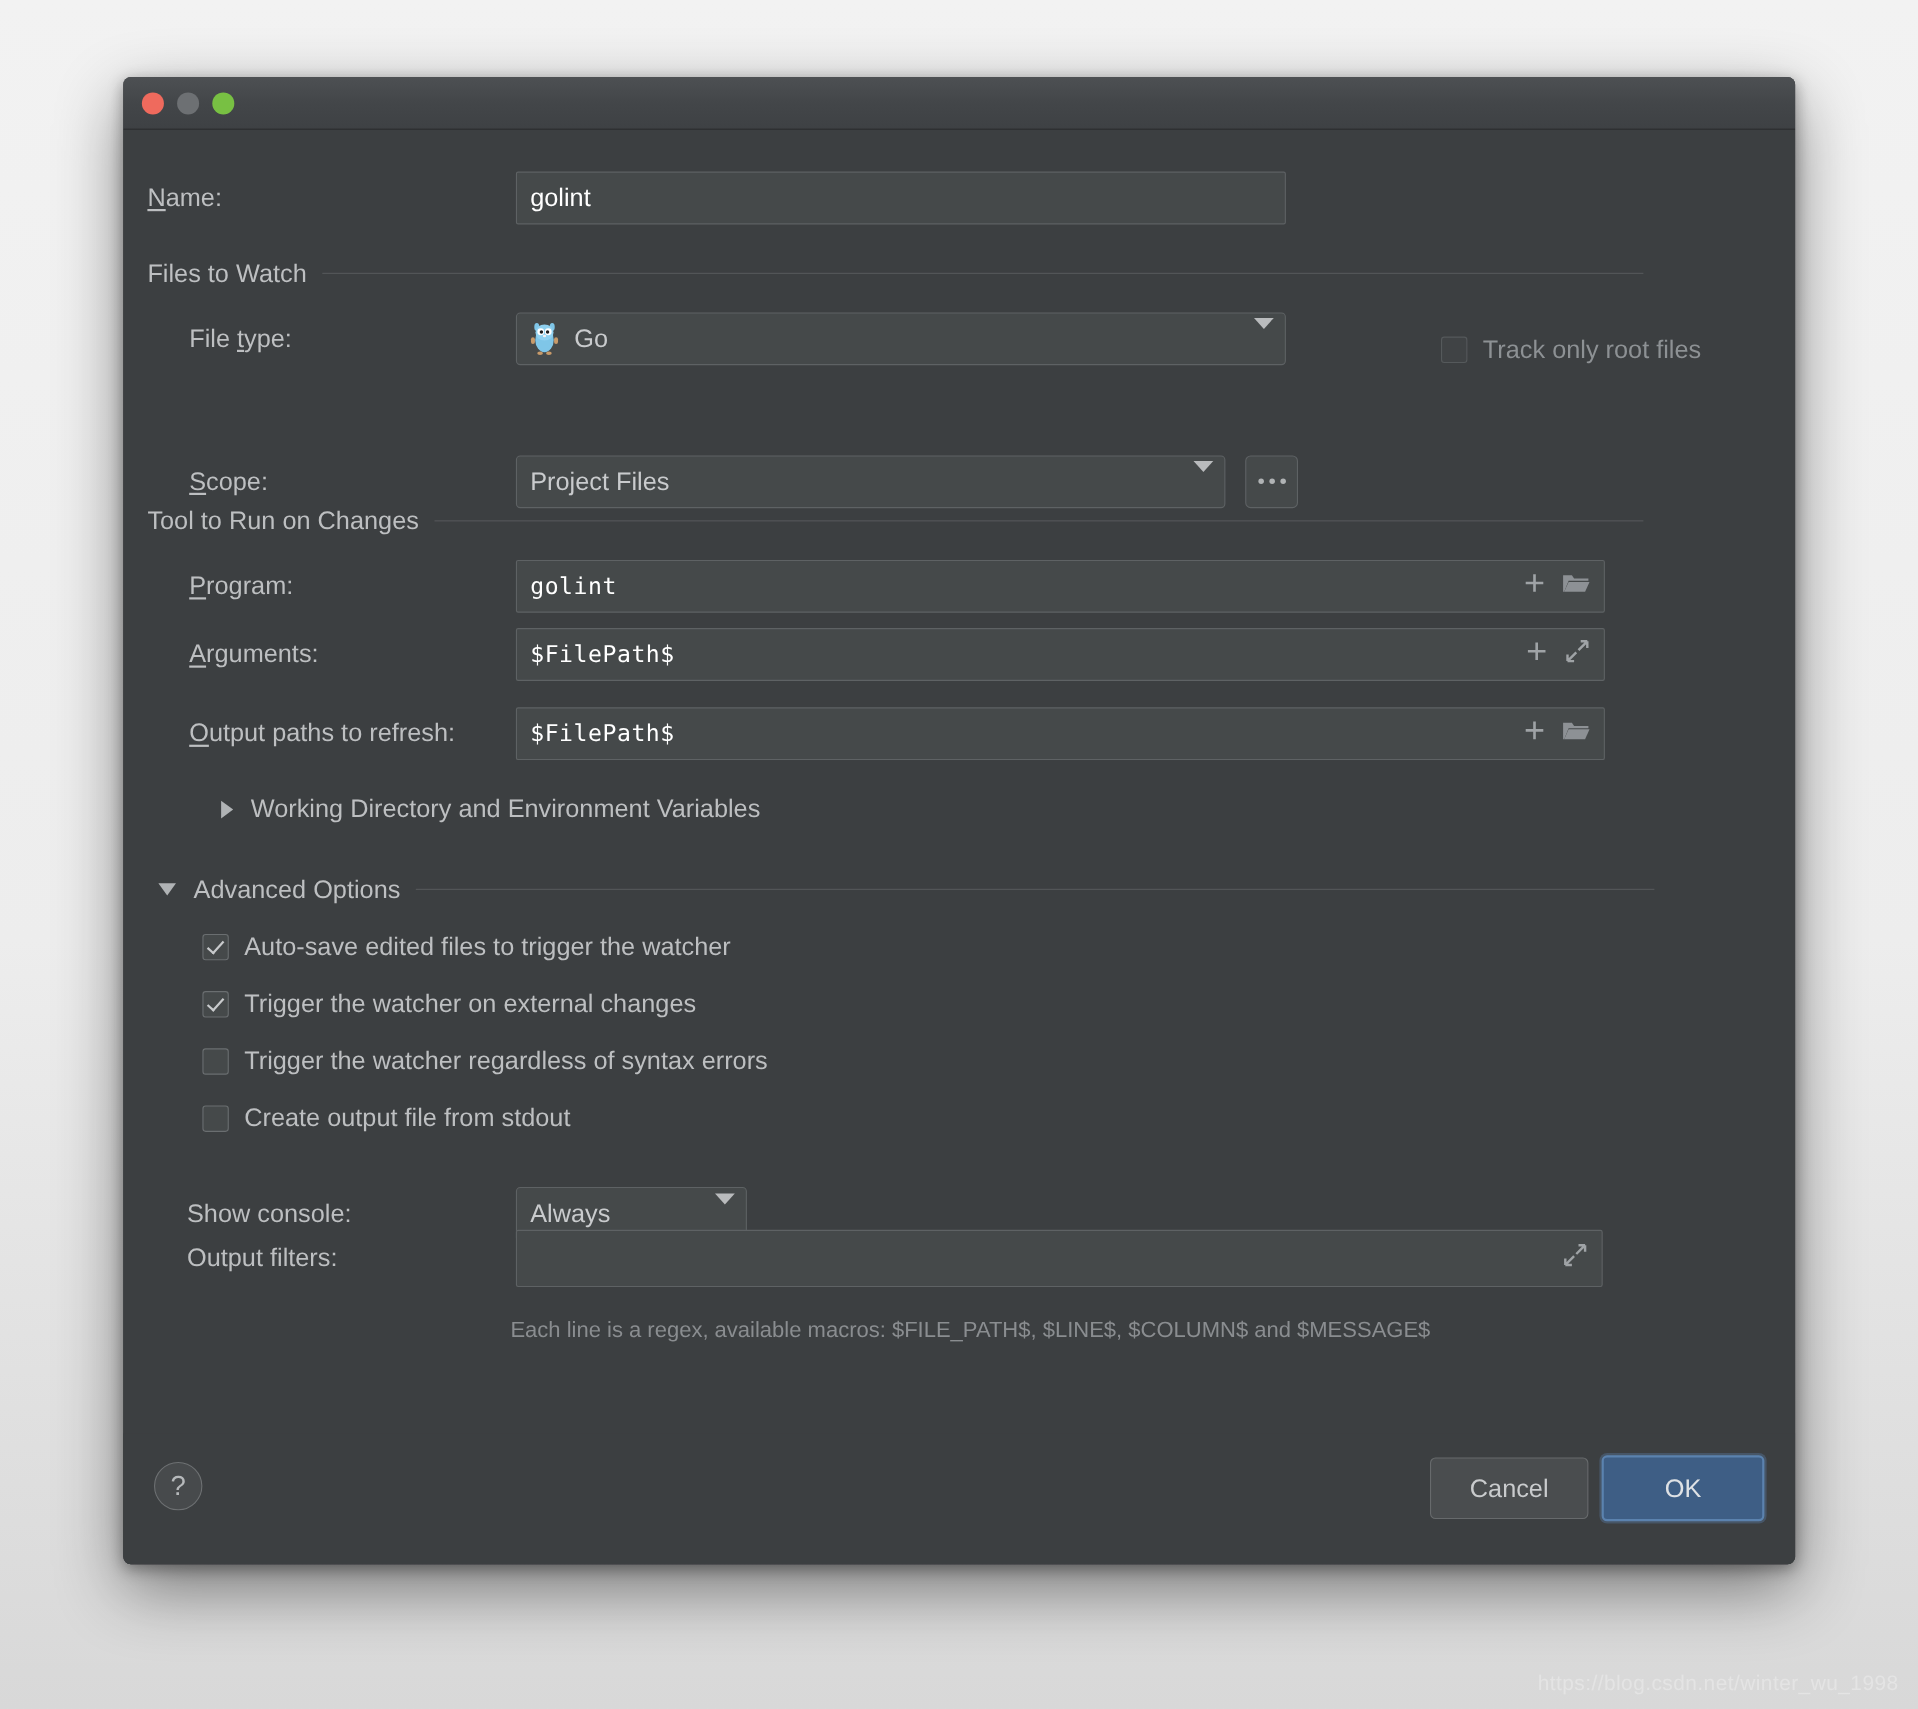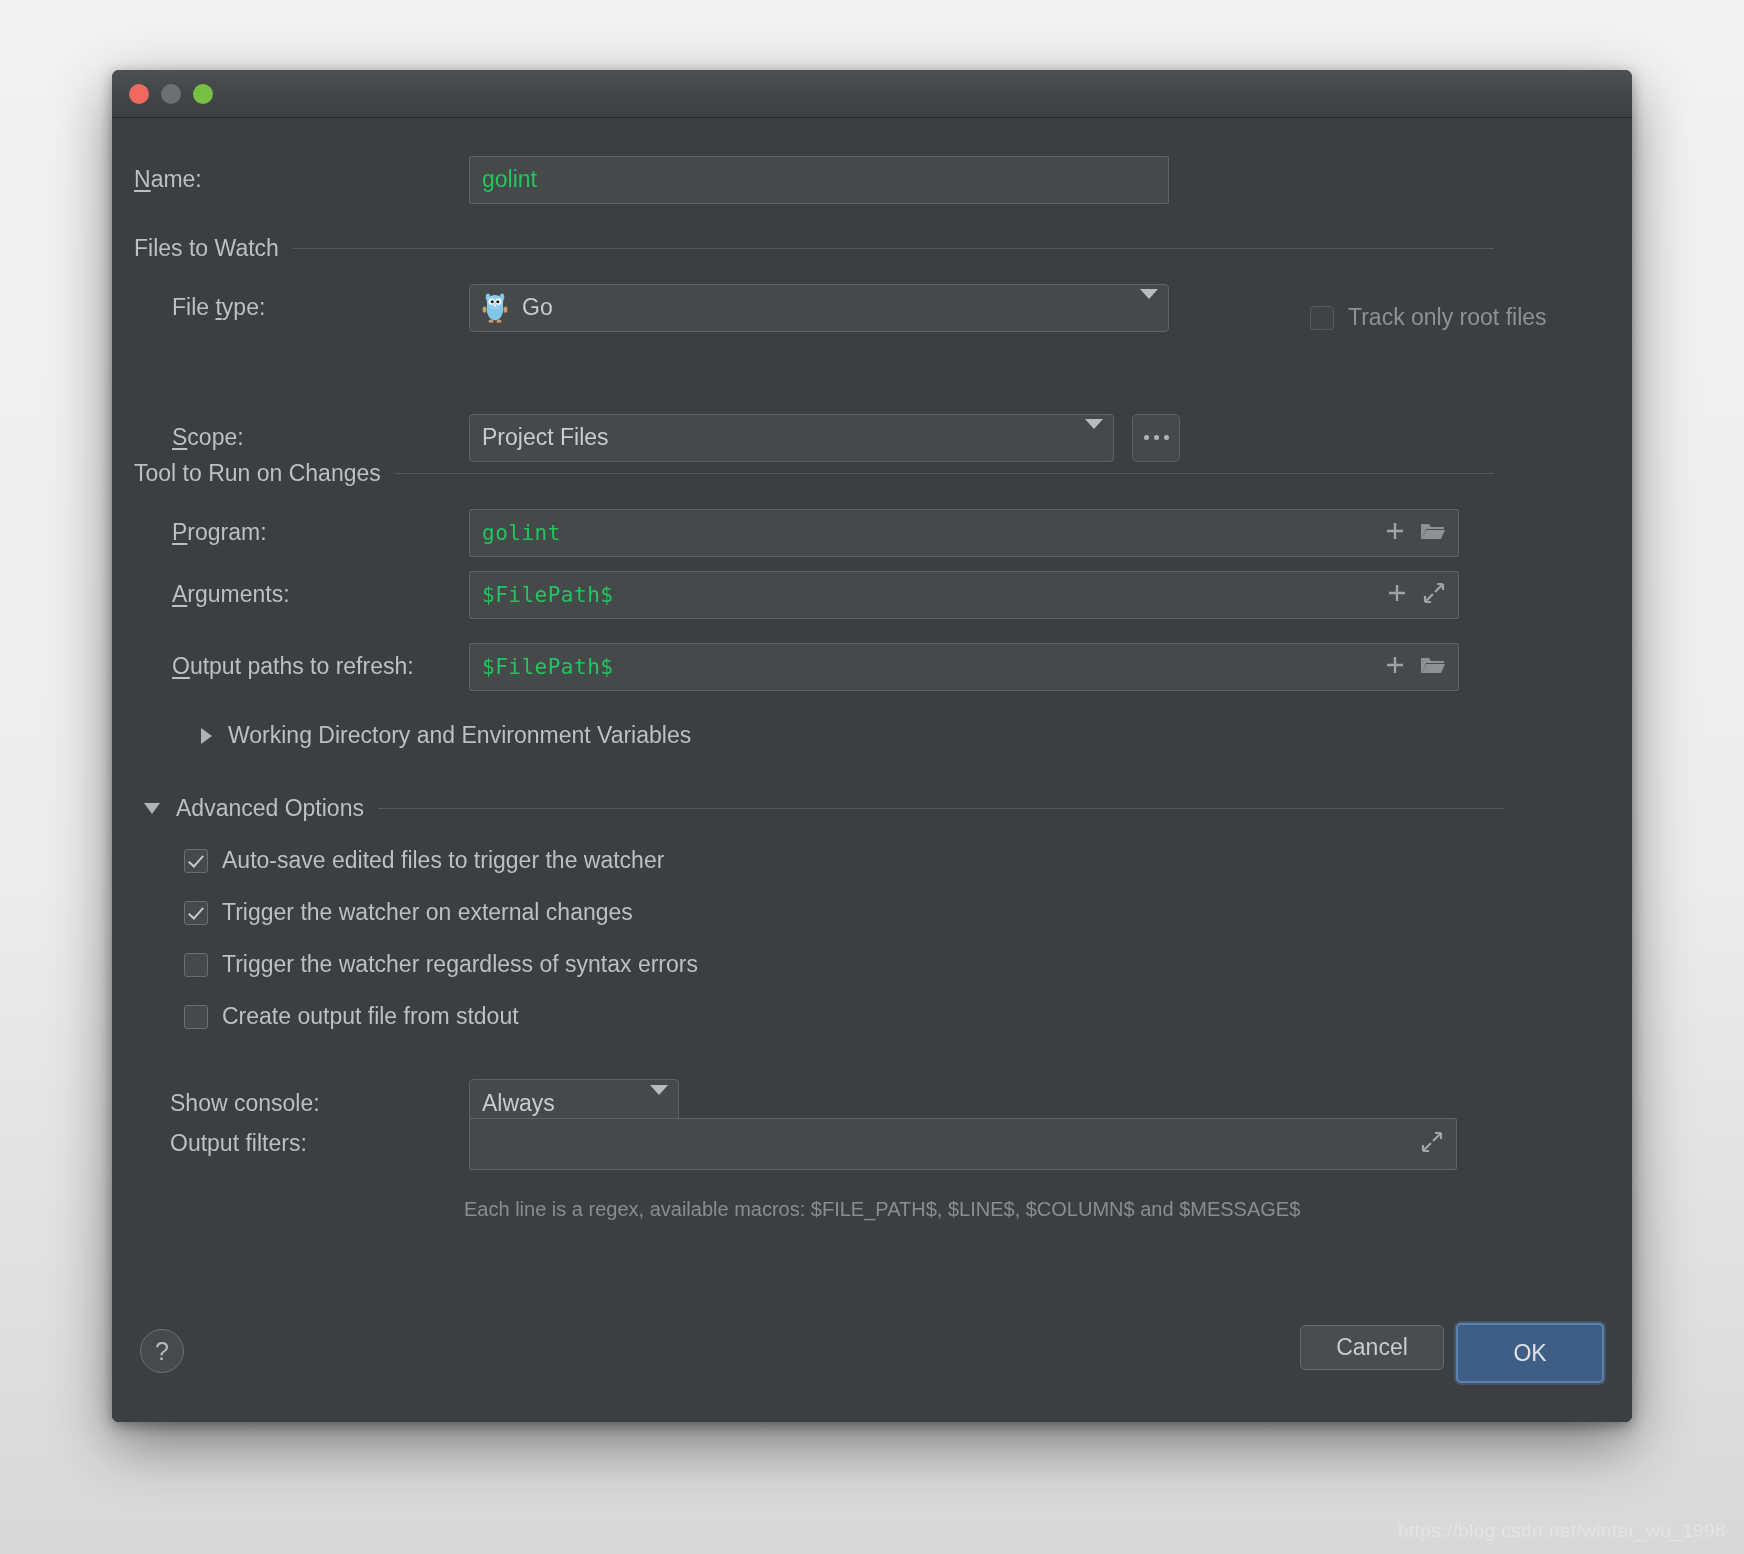--- a/index.html
+++ b/index.html
@@ -65,21 +65,21 @@
     background: #45494a;
     border: 1px solid #5e6264;
     border-radius: 2px;
     display: flex;
     align-items: center;
     box-sizing: border-box;
     height: 48px;
     padding: 0 12px;
   }
   .field .val {
-    color: #22c55e;
+    color: #ffffff;
     font-size: 23px;
     font-family: "Liberation Sans", sans-serif;
   }
   .field .val.mono {
     font-family: "DejaVu Sans Mono", monospace;
     font-size: 21px;
     letter-spacing: 0.5px;
   }
   .field .icons {
     margin-left: auto;
@@ -169,21 +169,21 @@
     position: absolute; left: 28px; top: 26px;
     width: 44px; height: 44px; border-radius: 50%;
     border: 1px solid #6d7072;
     background: #474a4c;
     color: #b6b9bb;
     font-size: 25px;
     display: flex; align-items: center; justify-content: center;
     box-sizing: border-box;
   }
   .btn {
-    height: 45px;
+    height: 56px;
     min-width: 144px;
     border-radius: 5px;
     display: flex; align-items: center; justify-content: center;
     font-size: 23px;
     box-sizing: border-box;
   }
   .btn.cancel {
     position: absolute; right: 188px; top: 22px;
     background: #4a4d4f;
     border: 1px solid #676a6c;

